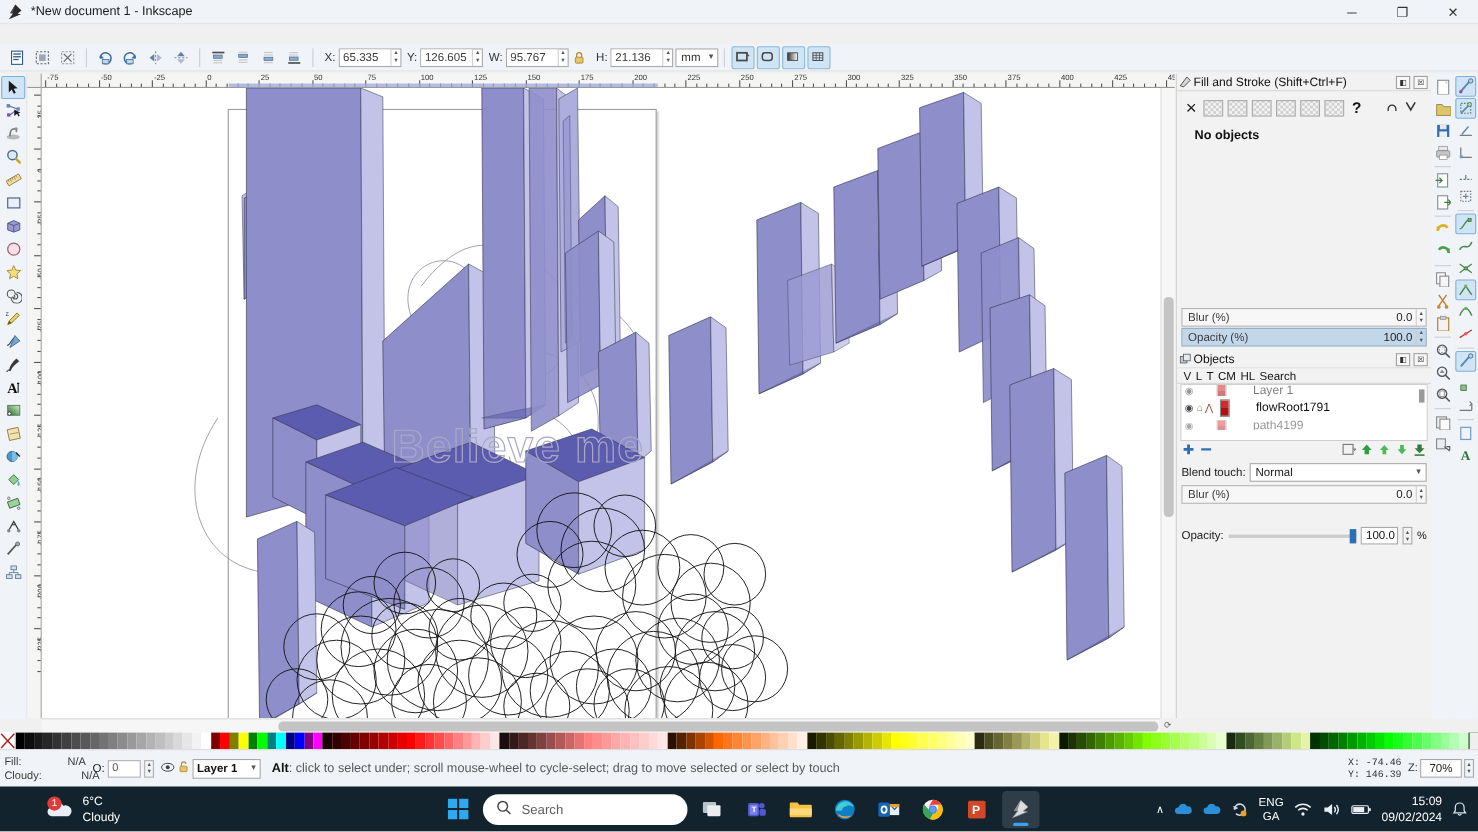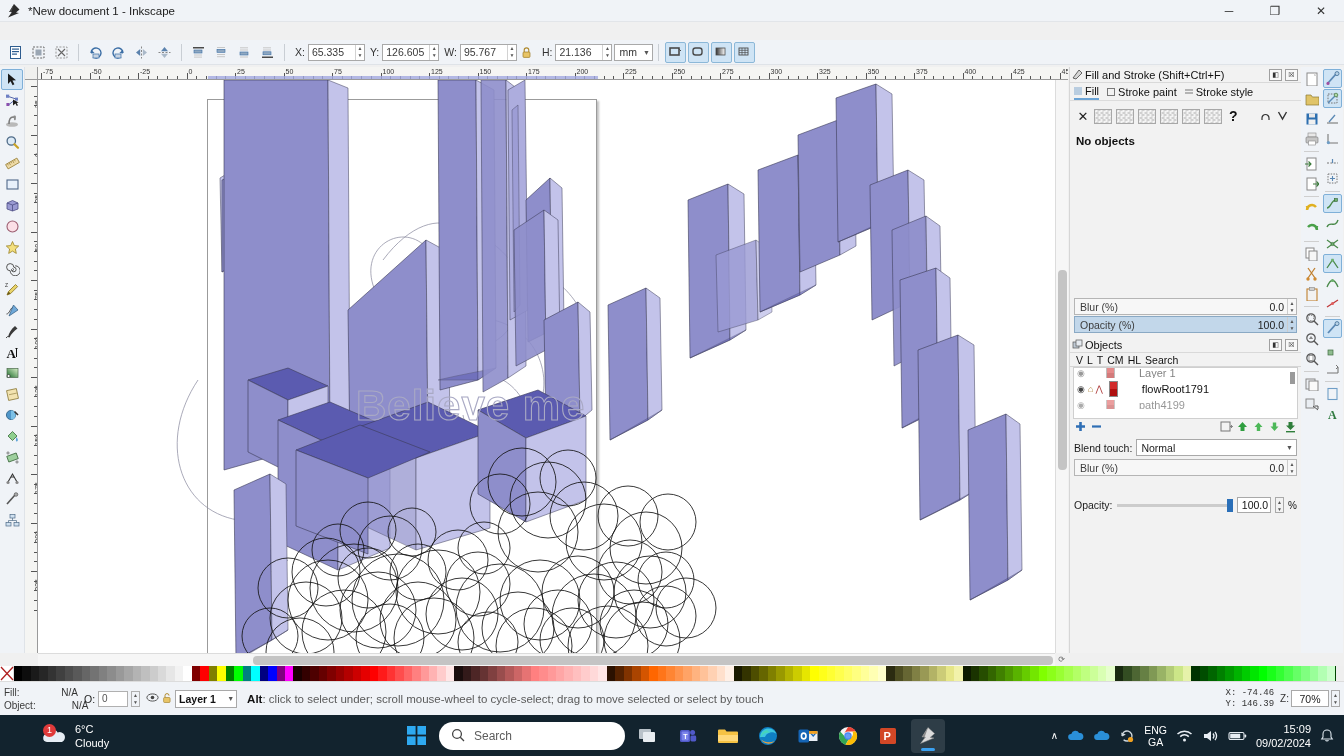--- a/index.html
+++ b/index.html
@@ -130,21 +130,21 @@
     background:#f8f8f8;}
   .fs-tabs { display:flex; align-items:center; height:18px; padding:2px 2px 0 4px; gap:8px;
     border-bottom:1px solid #dcdcdc; }
   .fs-tab { font-size:11px; color:#111; display:flex; align-items:center; gap:3px; padding-bottom:1px;}
   .fs-tab.active { border-bottom:2px solid #6aa3d5; font-weight:400; }
   .paint-row { display:flex; align-items:center; height:26px; padding:4px 4px 0 6px; gap:4px; }
   .paint-btn { width:18px; height:15px; border:1px solid #a8a8a8;
     background: repeating-conic-gradient(#d0d0d0 0% 25%, #f4f4f4 0% 50%) 50%/5px 5px; }
   .paint-x { width:14px; text-align:center; font-size:13px; color:#222; }
   .paint-q { font-size:14px; font-weight:bold; color:#111; margin-left:3px;}
-  .no-objects { padding:8px 0 0 6px; font-size:11.5px; font-weight:bold; color:#111; }
+  .no-objects { padding:8px 0 0 6px; font-size:11.5px; font-weight:bold; color:#111;margin-left:10px; }
   .fs-body { height:150px; }
 
   .slider-row {
     margin:1px 4px; height:17px; border:1px solid #b5b5b5; background:#f7f7f7;
     display:flex; align-items:center; position:relative;
   }
   .slider-row .sl-name { font-size:10.5px; color:#3d3d3d; padding-left:5px; z-index:2;}
   .slider-row .sl-val { margin-left:auto; font-size:10.5px; color:#222; padding-right:3px; z-index:2;}
   .slider-row.filled { background:linear-gradient(to right,#c2d7ea 0%,#c2d7ea 100%); border-color:#8aa9c4;}
   .sl-spin { width:9px; height:15px; display:flex; flex-direction:column;
@@ -968,40 +968,20 @@
       <span style="margin-right:2px;display:flex">
         <svg width="11" height="11" viewBox="0 0 11 11">
             <path d="M1 9 L7 1 L10 4 L4 10 Z" fill="#d6d6d6" stroke="#444" stroke-width=".8"></path>
           </svg>
       </span>
       <span class="ph-title">Fill and Stroke (Shift+Ctrl+F)</span>
       <span class="ph-btn">◧</span>
       <span class="ph-btn">☒</span>
     </div>
 
-    <div class="fs-tabs">
-      <div class="fs-tab active">
-        <span><svg width="8" height="8">
-              <rect width="8" height="8" fill="#b9cde0"></rect>
-            </svg></span>
-        <span>Fill</span>
-      </div>
-      <div class="fs-tab">
-        <span><svg width="8" height="8">
-              <rect x=".5" y=".5" width="7" height="7" fill="none" stroke="#777"></rect>
-            </svg></span>
-        <span>Stroke paint</span>
-      </div>
-      <div class="fs-tab">
-        <span><svg width="8" height="8">
-              <path d="M0 2 H8 M0 5 H8" stroke="#777"></path>
-            </svg></span>
-        <span>Stroke style</span>
-      </div>
-    </div>
 
     <div class="paint-row">
       <div class="paint-x">✕</div>
       <div class="paint-btn"></div>
       <div class="paint-btn"></div>
       <div class="paint-btn"></div>
       <div class="paint-btn"></div>
       <div class="paint-btn"></div>
       <div class="paint-btn"></div>
       <div class="paint-q">?</div>
@@ -1534,21 +1514,21 @@
     </div>
   <div class="pal-scroll"></div>
 
   <div class="statusbar">
     <div class="fs-ind">
       <div class="r">
           <span class="k">Fill:</span>
           <span class="v">N/A</span>
         </div>
       <div class="r">
-          <span class="k">Object:</span>
+          <span class="k">Cloudy:</span>
           <span class="v">N/A</span>
         </div>
     </div>
     <div class="o-box">
       <span class="lbl">O:</span>
       <span class="o-input">0</span>
       <span class="sl-spin" style="height:16px;border:1px solid #b0b0b0">
           <span>▲</span>
           <span>▼</span>
         </span>

